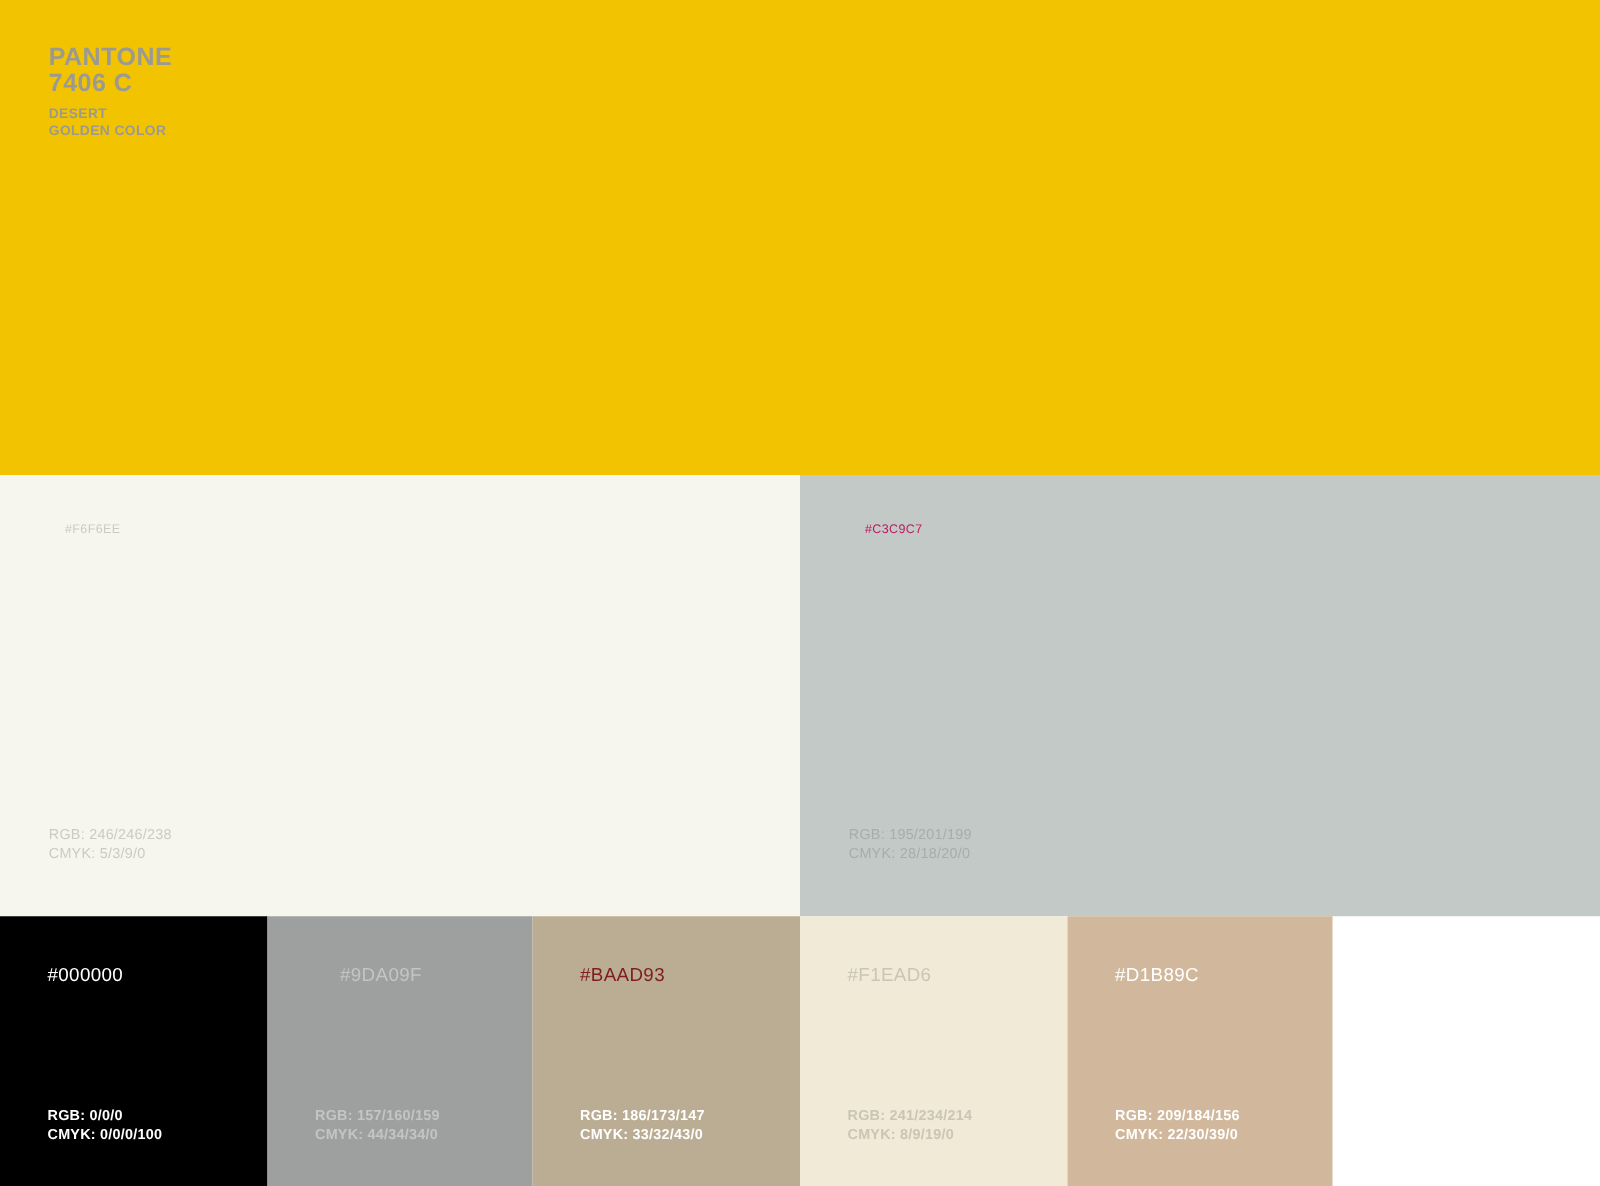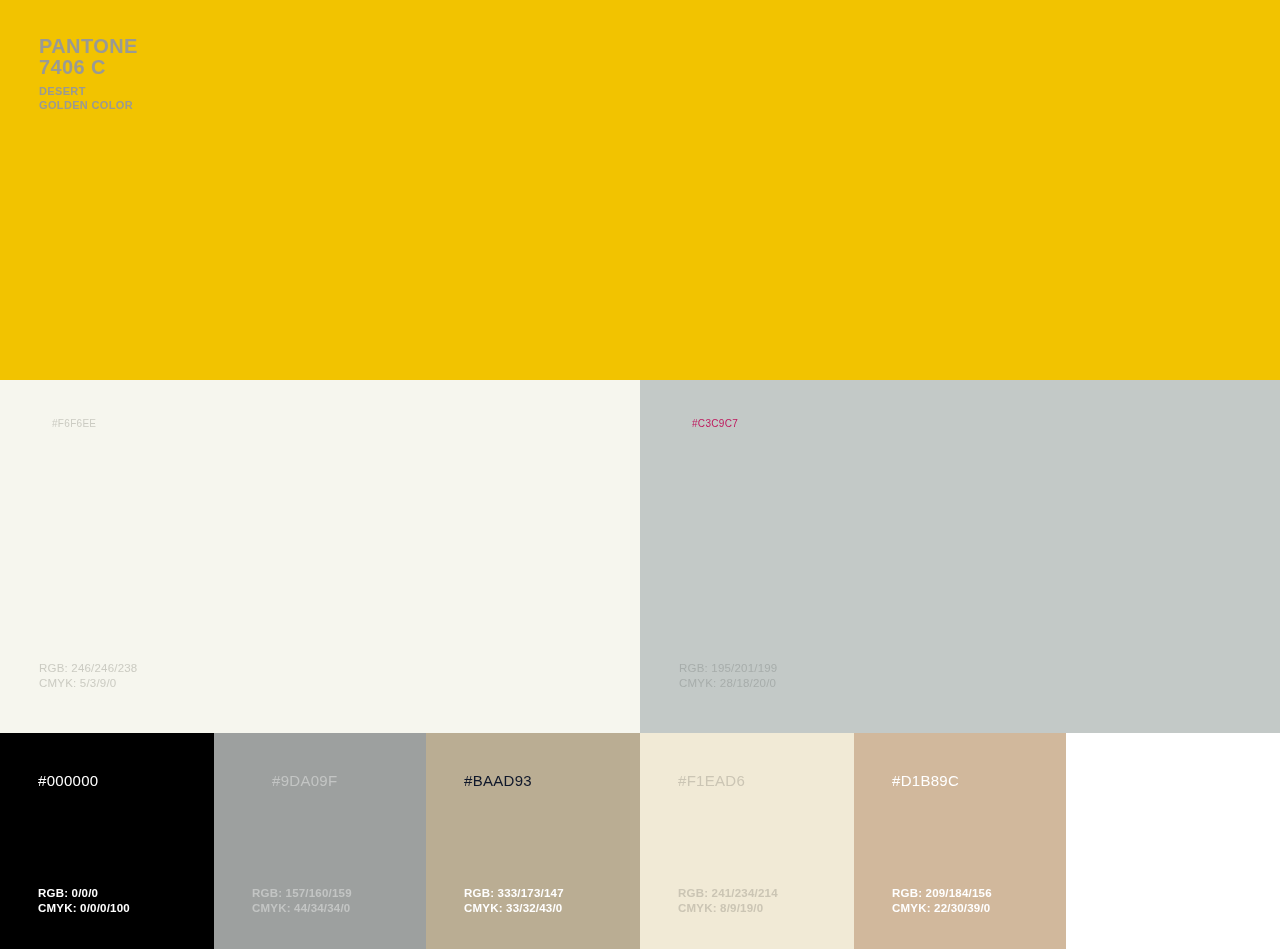--- a/index.html
+++ b/index.html
@@ -147,22 +147,22 @@
         <div class="swatch-hex" style="color: rgb(255, 255, 255);">#000000</div>
         <div class="swatch-specs" style="color: rgb(255, 255, 255);">RGB: 0/0/0
 CMYK: 0/0/0/100</div>
       </div>
       <div class="swatch" style="background: rgb(157, 160, 159); width: 212px; flex: 0 0 212px;">
         <div class="swatch-hex" style="color: rgb(195, 197, 196); margin-left: 20px;">#9DA09F</div>
         <div class="swatch-specs" style="color: rgb(195, 197, 196);">RGB: 157/160/159
 CMYK: 44/34/34/0</div>
       </div>
       <div class="swatch" style="background: rgb(186, 173, 147); width: 214px; flex: 0 0 214px;">
-        <div class="swatch-hex" style="color: #0f172a;">#BAAD93</div>
-        <div class="swatch-specs" style="color: rgb(255, 255, 255);">RGB: 333/173/147
+        <div class="swatch-hex" style="color: #7f1d1d;">#BAAD93</div>
+        <div class="swatch-specs" style="color: rgb(255, 255, 255);">RGB: 186/173/147
 CMYK: 33/32/43/0</div>
       </div>
       <div class="swatch" style="background: rgb(241, 234, 214); width: 214px; flex: 0 0 214px;">
         <div class="swatch-hex" style="color: rgb(203, 197, 180);">#F1EAD6</div>
         <div class="swatch-specs" style="color: rgb(203, 197, 180);">RGB: 241/234/214
 CMYK: 8/9/19/0</div>
       </div>
       <div class="swatch" style="background: rgb(209, 184, 156); width: 212px; flex: 0 0 212px;">
         <div class="swatch-hex" style="color: rgb(255, 255, 255);">#D1B89C</div>
         <div class="swatch-specs" style="color: rgb(255, 255, 255);">RGB: 209/184/156

